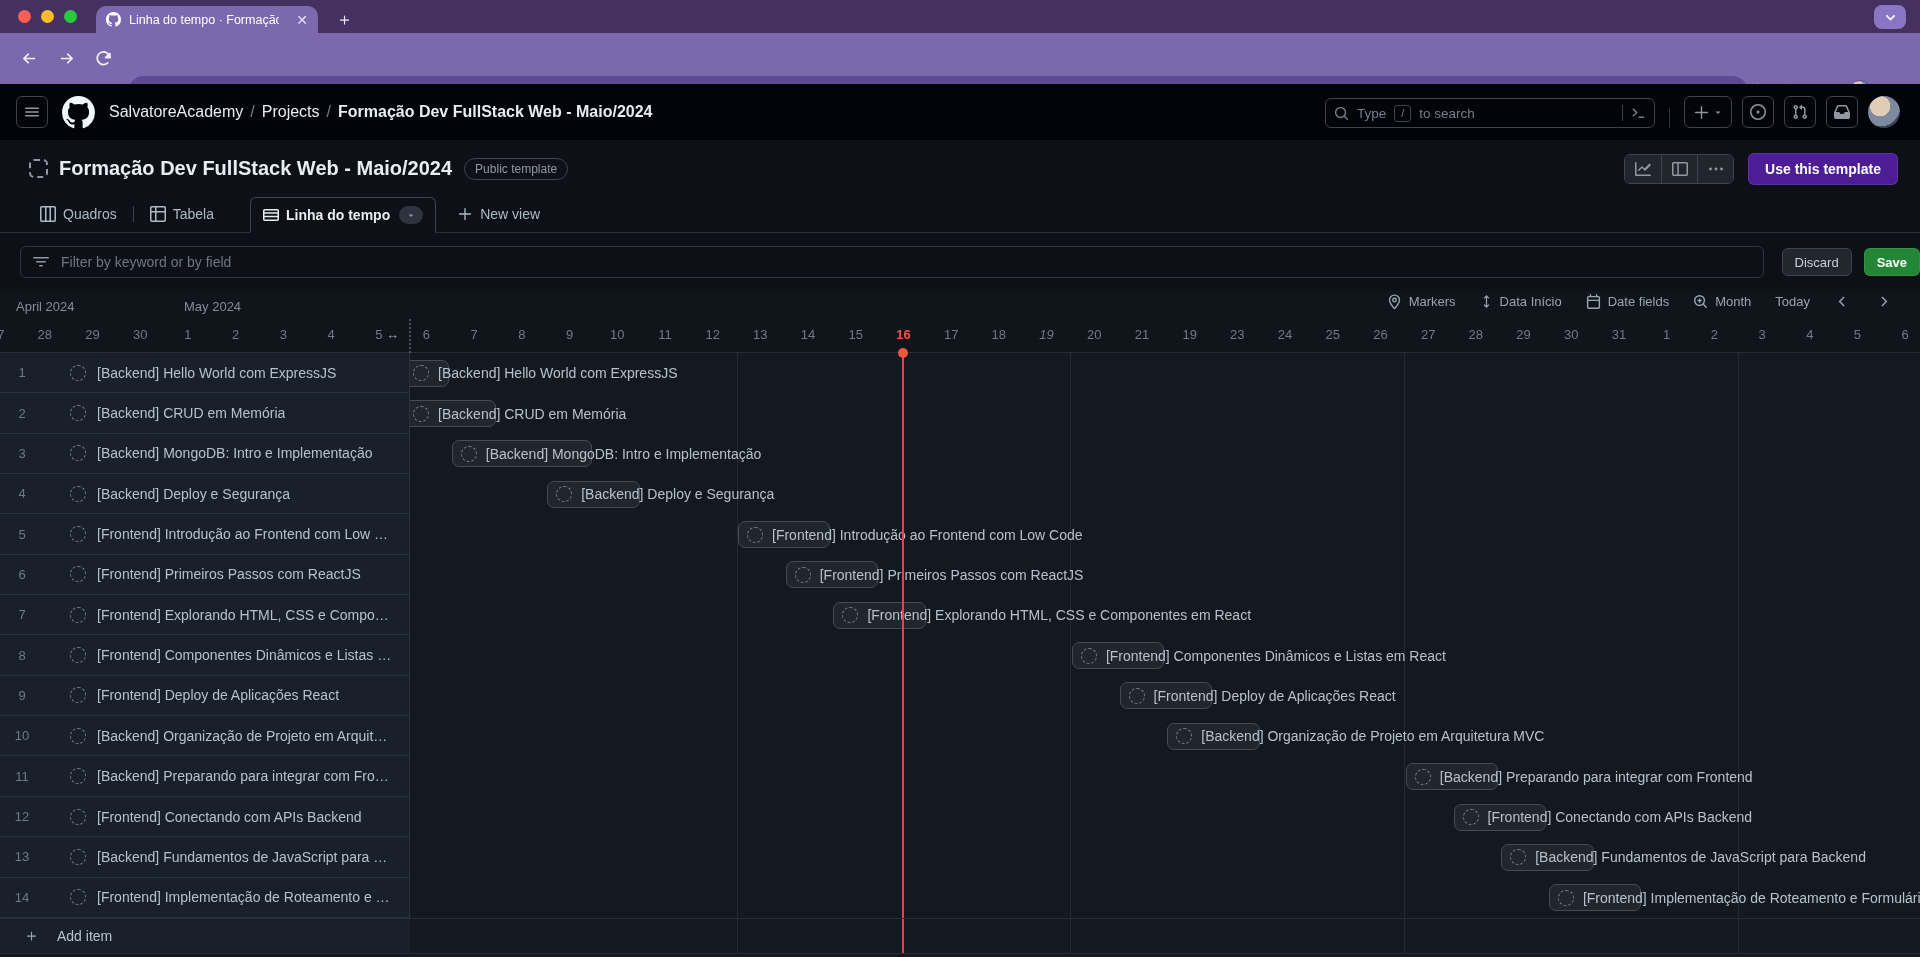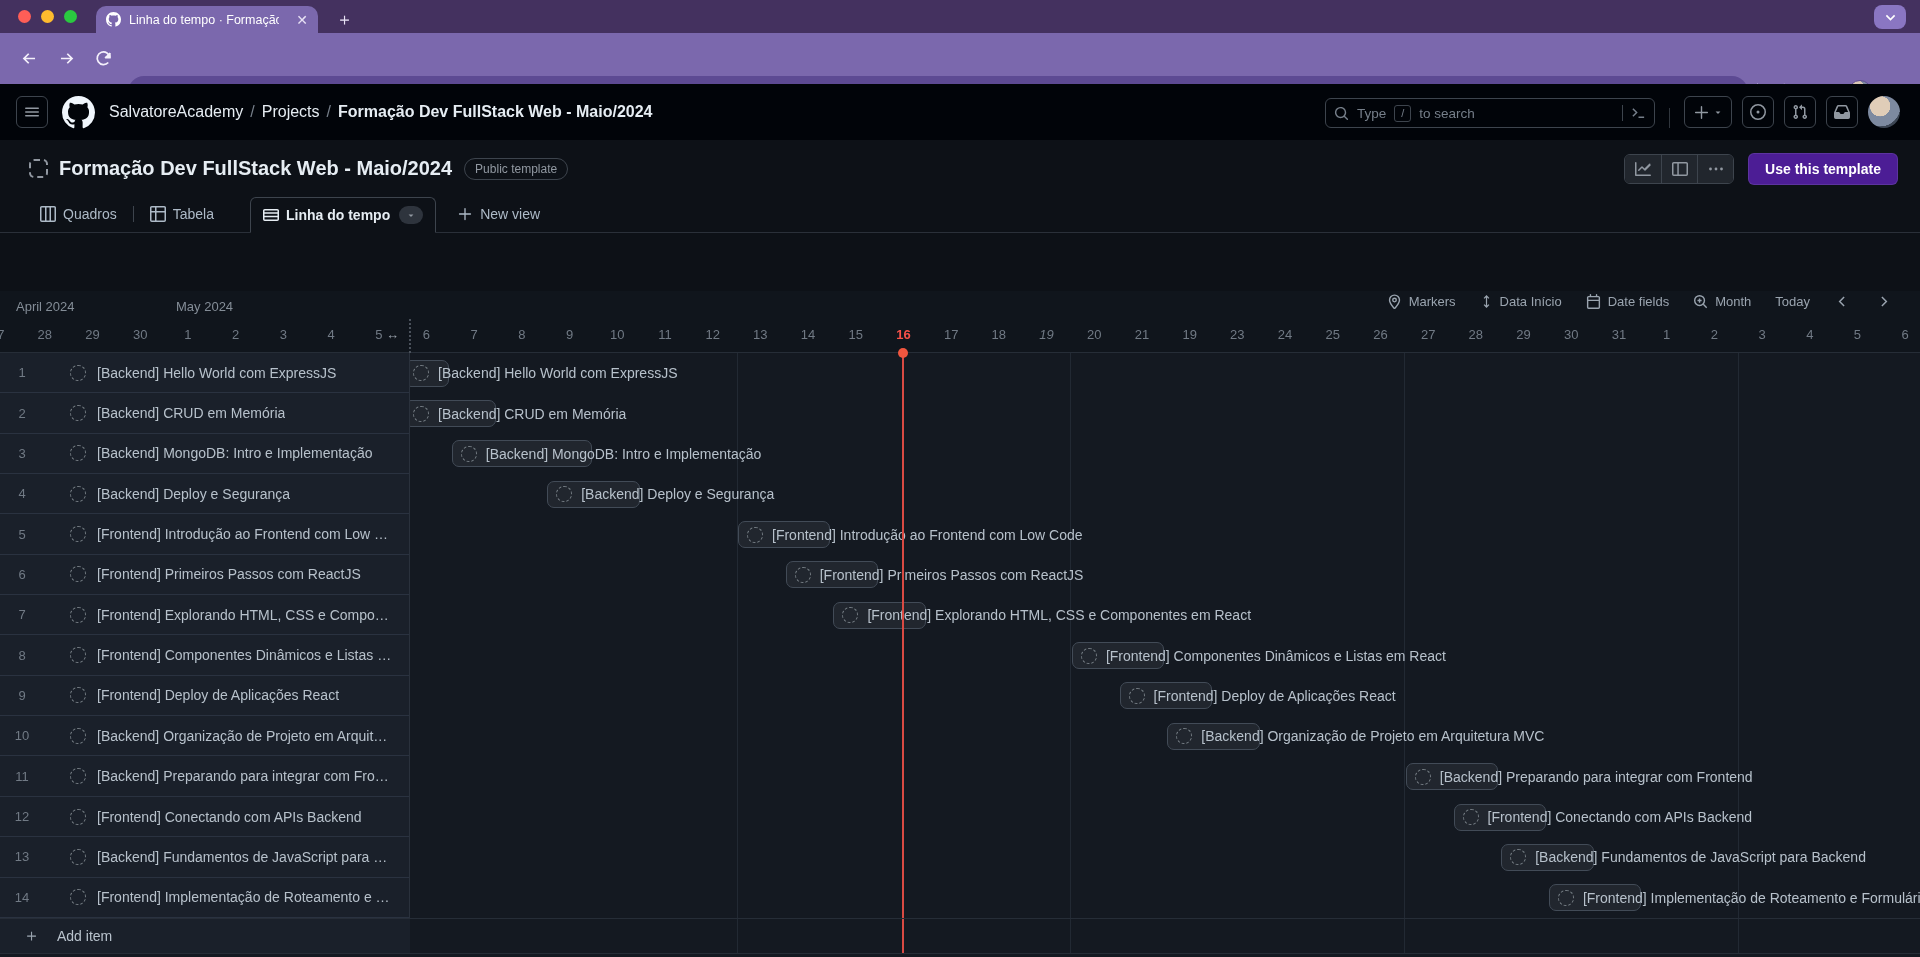--- a/index.html
+++ b/index.html
@@ -297,25 +297,37 @@
       </div>
     </div>
     <div class="newview">
       <svg width="14" height="14" viewBox="0 0 16 16" fill="currentColor">
           <path d="M7.25 1.75a.75.75 0 0 1 1.5 0v5.5h5.5a.75.75 0 0 1 0 1.5h-5.5v5.5a.75.75 0 0 1-1.5 0v-5.5h-5.5a.75.75 0 0 1 0-1.5h5.5Z"></path>
         </svg>
       <span>New view</span>
     </div>
   </div>
 
+  <div class="filterrow">
+    <div class="filterwrap">
+      <span class="fficon">
+        <svg width="16" height="16" viewBox="0 0 16 16" fill="currentColor">
+            <path d="M.75 3h14.5a.75.75 0 0 1 0 1.5H.75a.75.75 0 0 1 0-1.5ZM3 7.75A.75.75 0 0 1 3.75 7h8.5a.75.75 0 0 1 0 1.5h-8.5A.75.75 0 0 1 3 7.75Zm3 4a.75.75 0 0 1 .75-.75h2.5a.75.75 0 0 1 0 1.5h-2.5a.75.75 0 0 1-.75-.75Z"></path>
+          </svg>
+      </span>
+      <input class="filterinput" placeholder="Filter by keyword or by field" style="">
+    </div>
+    <div class="discardbtn">Discard</div>
+    <div class="savebtn">Save</div>
+  </div>
 
   <div class="tlheader">
     <div id="months">
         <div class="month-label" style="left: 16px;">April 2024</div>
-        <div class="month-label" style="left: 176px;">May 2024</div>
+        <div class="month-label" style="left: 184px;">May 2024</div>
       </div>
     <div class="tltoolbar">
       <div class="tbtn">
         <svg width="15" height="15" viewBox="0 0 16 16" fill="none" stroke="currentColor" stroke-width="1.5">
             <path d="M8 1.2a5.3 5.3 0 0 1 5.3 5.3c0 3-3.6 7.3-4.8 8.6a.66.66 0 0 1-1 0C6.3 13.8 2.7 9.5 2.7 6.5A5.3 5.3 0 0 1 8 1.2Z"></path>
             <circle cx="8" cy="6.5" r="1.9"></circle>
           </svg>
         <span>Markers</span>
       </div>
       <div class="tbtn">

